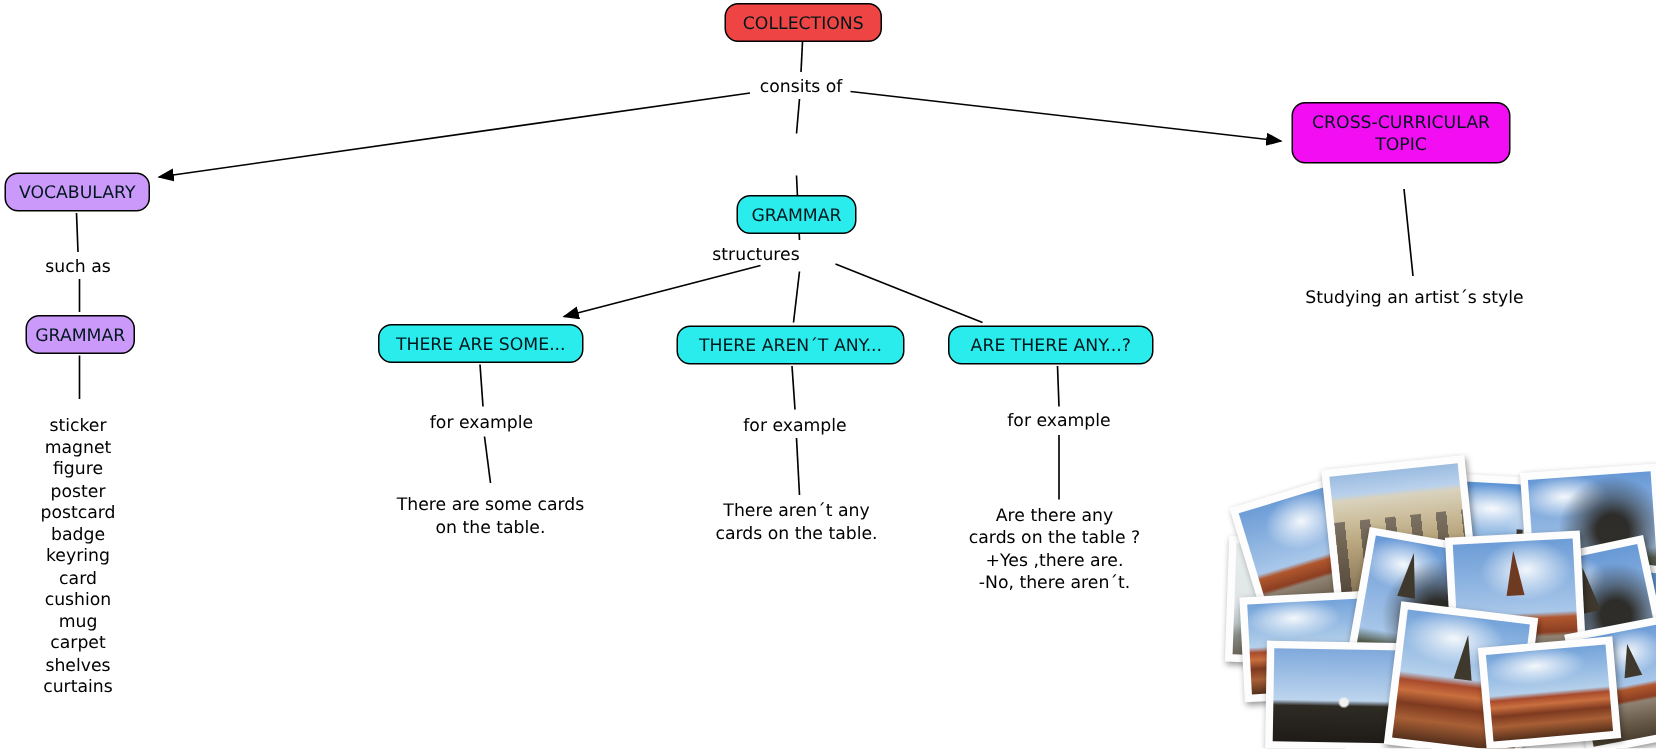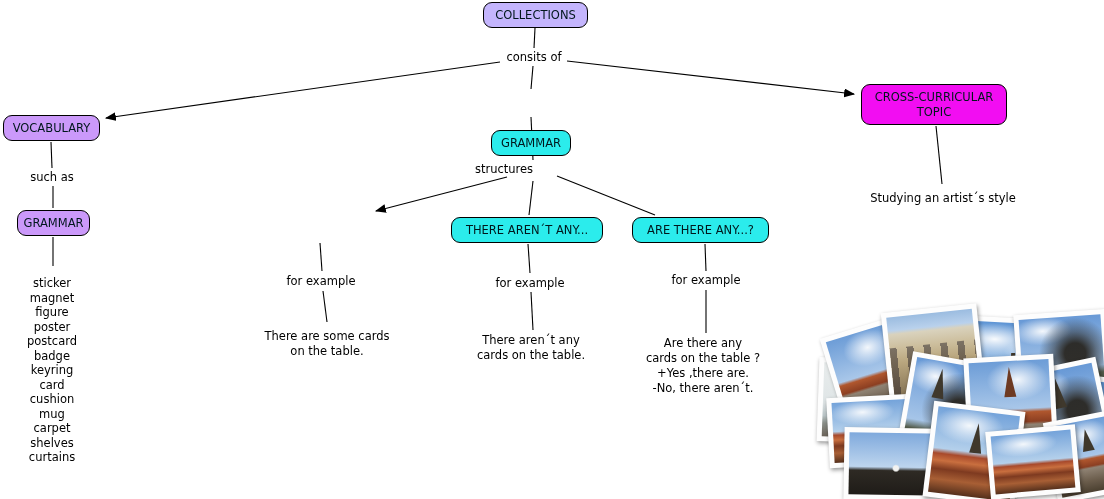--- a/index.html
+++ b/index.html
@@ -9,21 +9,21 @@
     overflow:hidden;color:#000;
   }
   .wires{position:absolute;left:0;top:0;pointer-events:none;}
   .node{
     position:absolute;box-sizing:border-box;
     border:1px solid #000;border-radius:9px;
     display:flex;align-items:center;justify-content:center;text-align:center;
     font-size:11.5px;line-height:1.25;color:#00171c;padding:0 4px;
     cursor:default;
   }
-  .bg-green{background:#c4b5fd;}
+  .bg-green{background:#ef4444;}
   .bg-cyan{background:#2BECEC;}
   .bg-purple{background:#CB99FA;}
   .bg-magenta{background:#F20DF2;}
   .lbl,.txt{
     position:absolute;transform:translateX(-50%);
     font-size:11.5px;color:#000;text-align:center;white-space:pre-line;
   }
   .txt{line-height:15px;}
   .list{line-height:14.5px;}
   
@@ -84,21 +84,22 @@
       <line x1="705" y1="244" x2="706" y2="271"></line>
       <line x1="706" y1="290" x2="706" y2="333"></line>
       <line x1="936" y1="126" x2="942" y2="184"></line>
     </g>
   </svg>
 
   <div class="node bg-green" style="left:483px;top:2px;width:105px;height:26px;">COLLECTIONS</div>
   <div class="node bg-cyan" style="left:491px;top:90px;width:80px;height:26px;margin-top:40px;">GRAMMAR</div>
   <div class="node bg-purple" style="left:3px;top:115px;width:97px;height:26px;">VOCABULARY</div>
   <div class="node bg-purple" style="left:17px;top:210px;width:73px;height:26px;">GRAMMAR</div>
-  <div class="node bg-magenta" style="left:861px;top:84px;width:146px;height:41px;">CROSS-CURRICULAR TOPIC</div>
+  <div class="node bg-magenta" style="left:861px;top:68px;width:146px;height:41px;">CROSS-CURRICULAR TOPIC</div>
+  <div class="node bg-cyan" style="left:252px;top:216px;width:137px;height:26px;">THERE ARE SOME...</div>
   <div class="node bg-cyan" style="left:451px;top:217px;width:152px;height:26px;">THERE AREN´T ANY...</div>
   <div class="node bg-cyan" style="left:632px;top:217px;width:137px;height:26px;">ARE THERE ANY...?</div>
 
   <div class="lbl" style="left:534px;top:50px;">consits of</div>
   <div class="lbl" style="left:52px;top:170px;">such as</div>
   <div class="lbl" style="left:504px;top:162px;">structures</div>
   <div class="lbl" style="left:321px;top:274px;">for example</div>
   <div class="lbl" style="left:530px;top:276px;">for example</div>
   <div class="lbl" style="left:706px;top:273px;">for example</div>
 

